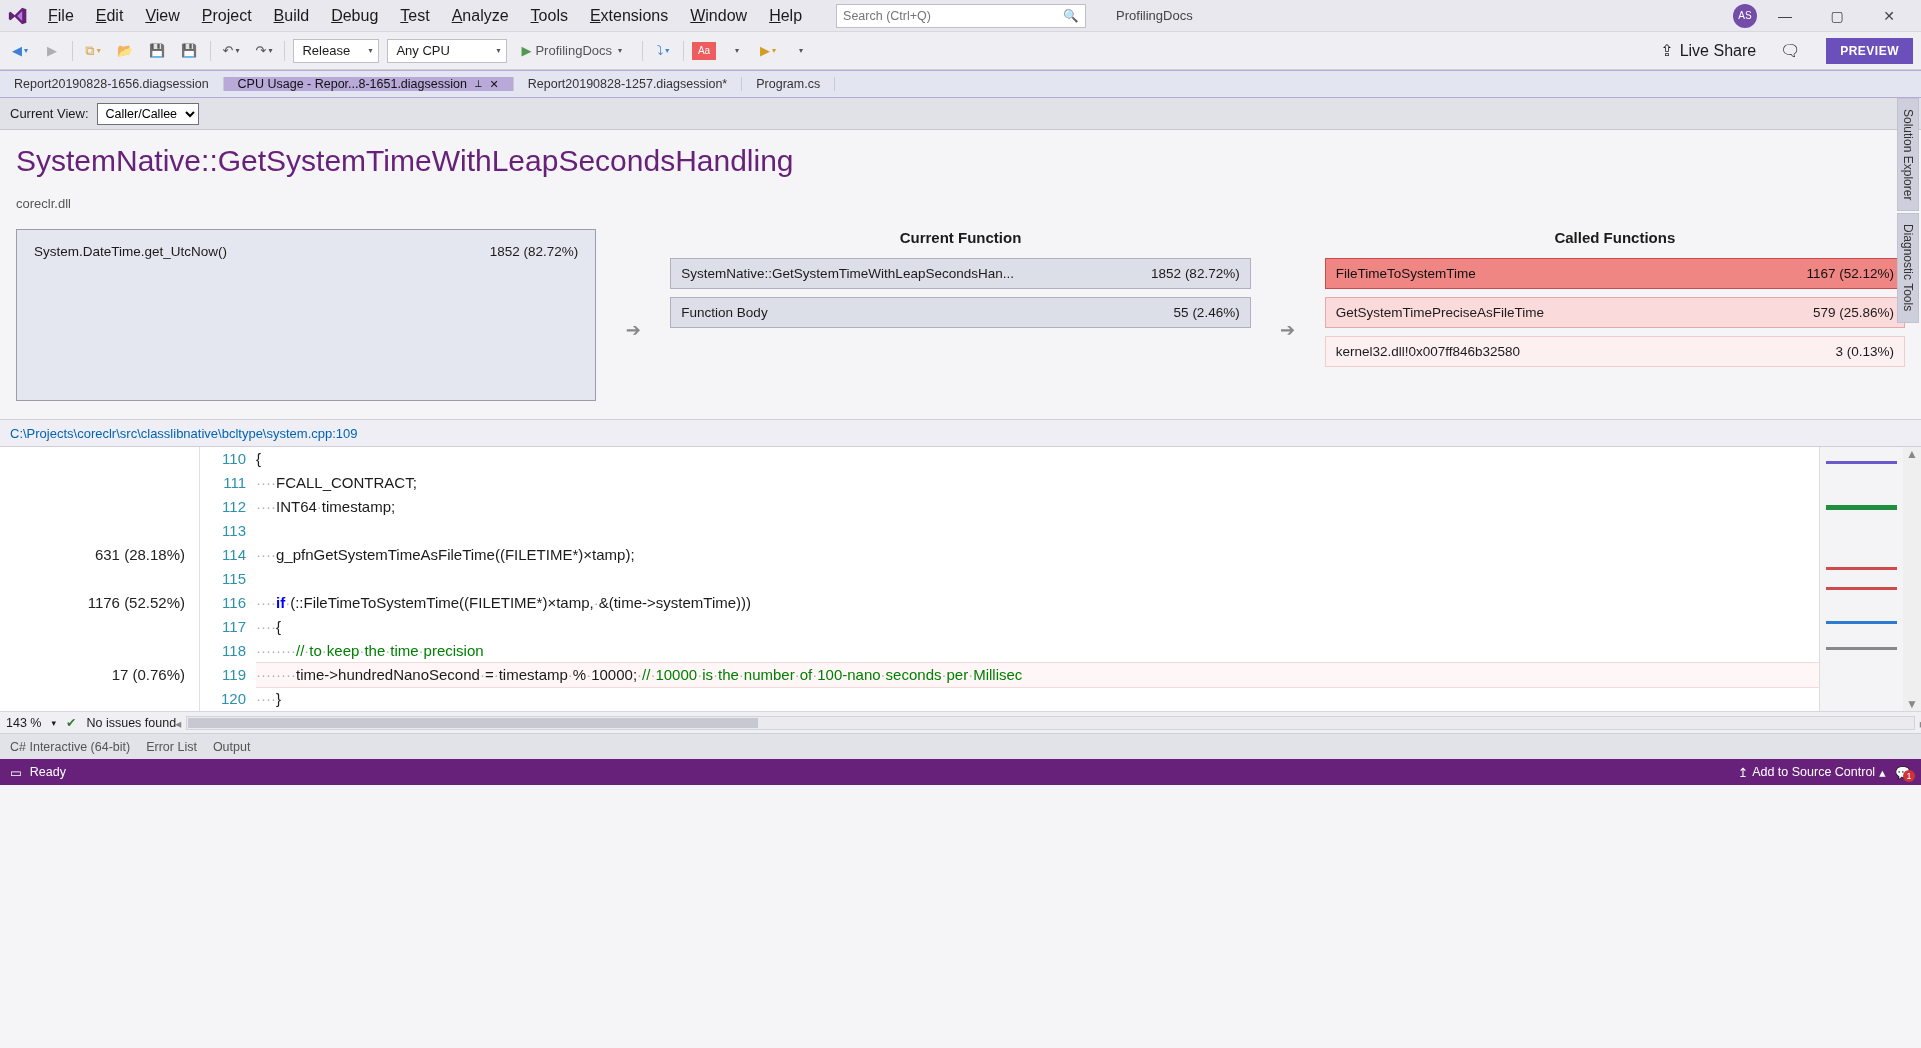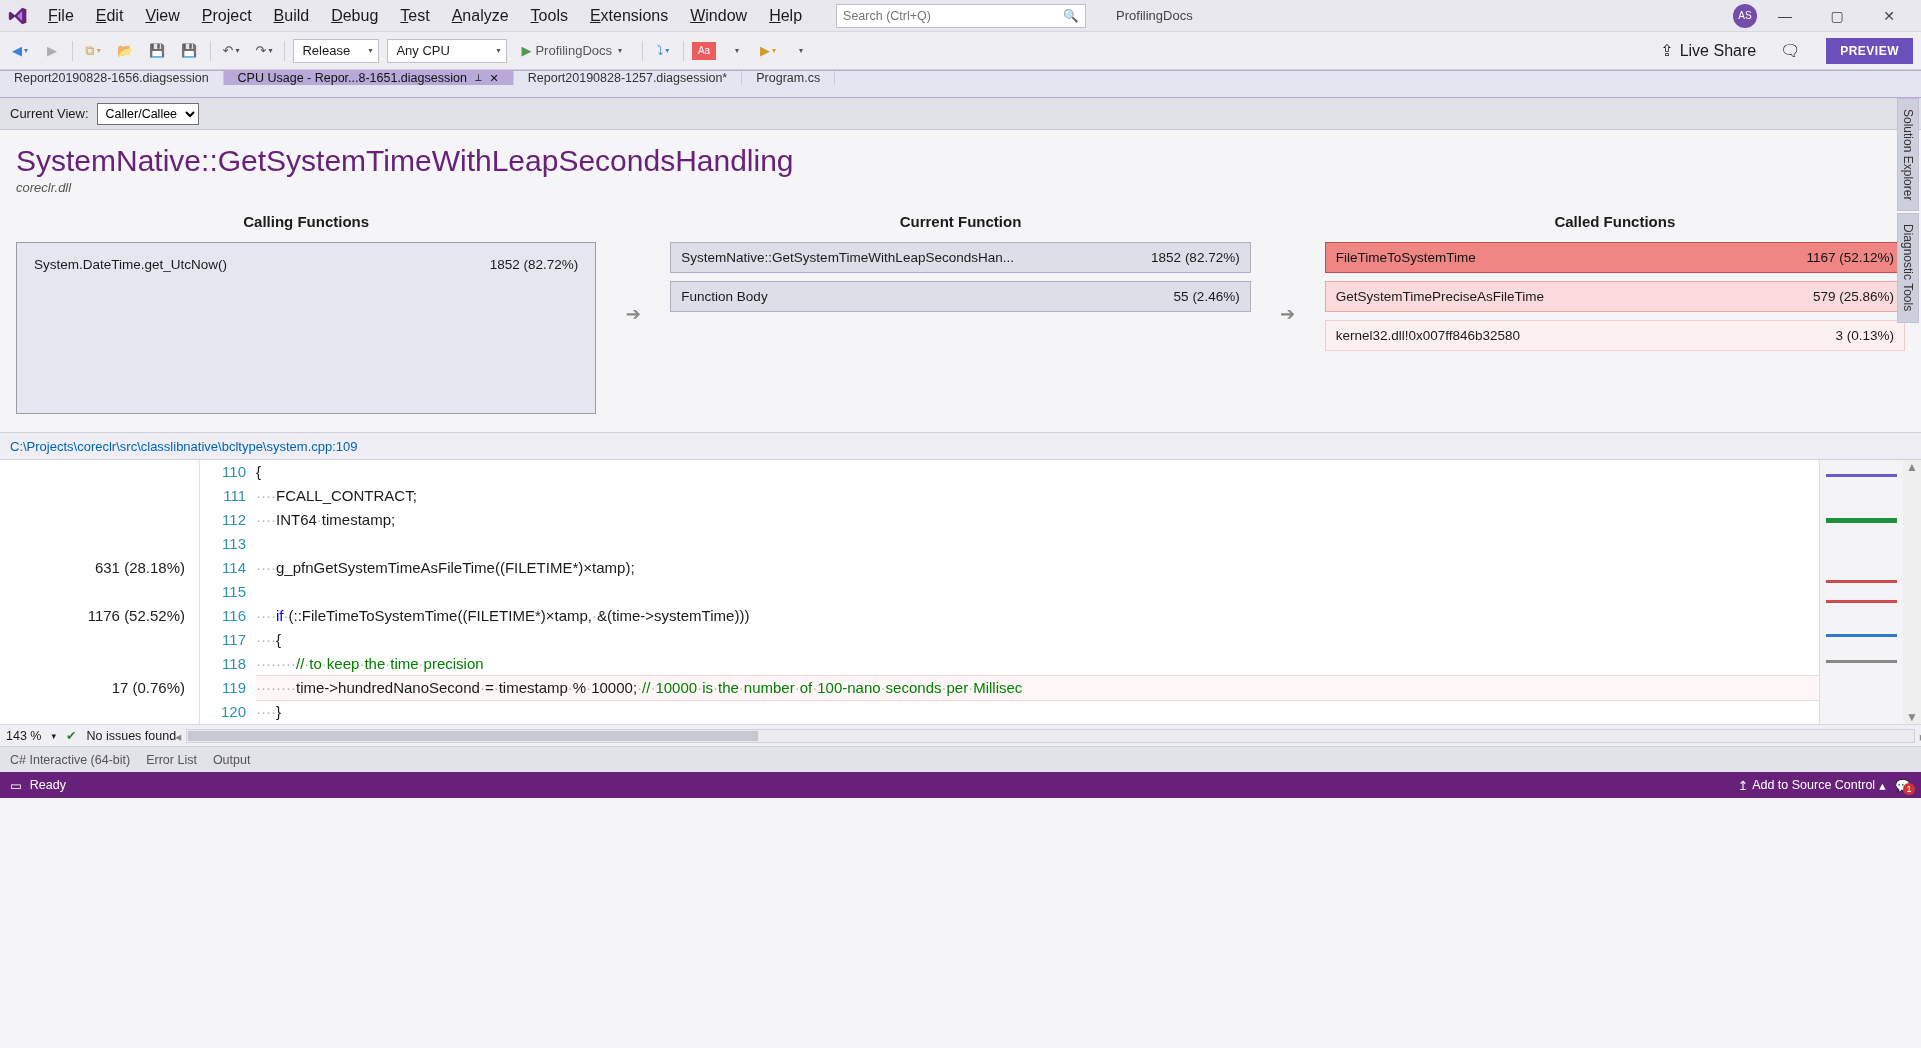--- a/index.html
+++ b/index.html
@@ -23,35 +23,35 @@
     .tbtn .caret { font-size:8px; margin-left:2px; }
     .sep { width:1px; height:20px; background:#cfcfd8; }
     .tcombo { height:24px; border:1px solid #c0c0cb; background:#fff; padding:0 22px 0 8px; font-size:13px; display:flex; align-items:center; position:relative; }
     .tcombo::after { content:"▾"; position:absolute; right:6px; font-size:8px; color:#555; }
     .run-btn { display:flex; align-items:center; gap:4px; padding:0 12px 0 6px; font-size:13px; }
     .run-btn .play { color:#388a34; }
     .live-share { display:flex; align-items:center; gap:6px; padding:0 12px; }
     .preview-btn { background:#6b4fbb; color:#fff; height:26px; padding:0 14px; font-size:12px; font-weight:600; display:flex; align-items:center; letter-spacing:.5px; margin-left:14px; }
     .feedback-icon { width:28px; display:flex; justify-content:center; }
     
-    .doctabs { height:28px; background:#e3e5f0; display:flex; align-items:flex-start; border-top:1px solid #b8a9d9; border-bottom:1px solid #b8a9d9; font-size:12.5px; }
+    .doctabs { height:28px; background:#e3e5f0; display:flex; align-items:center; border-top:1px solid #b8a9d9; border-bottom:1px solid #b8a9d9; font-size:12.5px; }
     .doctab { padding:0 14px; display:flex; align-items:center; gap:8px; color:#333; border-right:1px solid #c8cad6; cursor:default; }
     .doctab.active { background:#b8a9d9; color:#111; }
     .doctab .x { font-size:11px; }
     .doctab .pin { font-size:10px; }
     
     .side-tabs { position:absolute; right:0; top:98px; width:24px; }
     .vtab { writing-mode:vertical-lr; background:#cdcfdc; padding:10px 3px; font-size:12px; color:#333; margin-bottom:2px; border:1px solid #c0c2ce; }
     
     .profiler { display:flex; flex-direction:column; flex:0 0 auto; }
     .view-bar { height:32px; background:#e1e1e8; display:flex; align-items:center; padding:0 10px; gap:8px; border-bottom:1px solid #c8c8d2; font-size:13px; }
     .view-select { height:22px; border:1px solid #707078; background:#fff; font-size:12.5px; padding:0 4px; }
     .func-header { padding:14px 16px 8px; background:#f5f5f7; }
     .func-name { font-size:30px; color:#68217a; font-weight:400; }
-    .func-mod  { font-size:13px; color:#555; margin-top:2px;font-style:italic; }
+    .func-mod  { font-size:13px; color:#555; margin-top:18px; }
     .triptych { display:flex; gap:24px; padding:10px 16px 18px; align-items:flex-start; }
     .panel-col { flex:1; display:flex; flex-direction:column; gap:6px; }
     .col-title { text-align:center; font-size:15px; font-weight:600; padding-bottom:6px; }
     .panel-box { border:1px solid #9d9daa; background:#e5e7f0; padding:6px; min-height:172px; }
     .panel-box.plain { background:transparent; border:none; min-height:auto; padding:0; }
     .func-row { display:flex; justify-content:space-between; padding:7px 10px; font-size:13.5px; border:1px solid transparent; }
     .func-row.calling { background:transparent; }
     .func-row.current { background:#dcdfe8; border:1px solid #b1b1be; margin-bottom:6px; }
     .func-row.body    { background:#dcdfe8; border:1px solid #b1b1be;gap:8px; }
     .func-row.hot0 { background:#ef8683; border:1px solid #c94c4c; color:#111; }
@@ -61,21 +61,21 @@
     .func-row + .func-row { margin-top:8px; }
     .arrow-col { width:26px; display:flex; align-items:center; justify-content:center; padding-top:90px; color:#888; font-size:18px; }
     
     .src-hdr { height:28px; background:#eeeef4; border-top:1px solid #cfcfd8; border-bottom:1px solid #cfcfd8; display:flex; align-items:center; padding:0 10px; font-size:13px; color:#0064b5; }
     .src-area { height:264px; background:#fff; display:flex; position:relative; font-family:Consolas,monospace; font-size:15px; }
     .src-metrics { width:200px; border-right:1px solid #e0e0e0; display:flex; flex-direction:column; text-align:right; padding-right:14px; color:#222; }
     .src-linenos { width:56px; color:#2b91af; text-align:right; padding-right:10px; }
     .src-code    { flex:1; overflow:hidden; white-space:pre; }
     .src-row { height:24px; line-height:24px; }
     .src-row.hilite-c { background:#fff7f7; outline:1px solid #f6dada; }
-    .code-green { color:#008000; } .code-blue { color:#0000ff; }
+    .code-green { color:#008000; } .code-blue { color:#0000ff;font-weight:bold; }
     .dot { color:#b0b0b0; }
     .overview { width:84px; background:#f4f4f6; border-left:1px solid #ddd; position:relative; }
     .overview-bar { position:absolute; left:6px; right:6px; height:3px; }
     .scroll-right-v { width:18px; background:#efefef; display:flex; flex-direction:column; justify-content:space-between; align-items:center; color:#888; font-size:12px; }
     
     .zoom-bar { height:22px; background:#f0f0f4; border-top:1px solid #d6d6dc; display:flex; align-items:center; font-size:12.5px; padding:0 6px; gap:10px; }
     .zoom-bar .ok { color:#2e7d32; }
     .hscroll { flex:1; height:14px; background:#eaeaef; border:1px solid #d2d2da; position:relative; }
     .hscroll .thumb { position:absolute; top:1px; bottom:1px; width:33%; left:1px; background:#c8c8d2; }
     .bottom-tabs { height:26px; background:#e2e2e9; border-top:1px solid #d0d0d8; display:flex; align-items:center; gap:16px; padding:0 10px; font-size:12.5px; color:#555; }
@@ -188,21 +188,20 @@
       <option>Caller/Callee</option>
     </select>
   </div>
   <div class="func-header">
     <div class="func-name">SystemNative::GetSystemTimeWithLeapSecondsHandling</div>
     <div class="func-mod">coreclr.dll</div>
   </div>
   <div class="triptych">
 
     <div class="panel-col">
-      <div class="col-title">Calling Functions</div>
       <div class="panel-box" id="calling-host">
           <div class="func-row calling">
             <span>System.DateTime.get_UtcNow()</span>
             <span>1852 (82.72%)</span>
           </div>
         </div>
     </div>
     <div class="arrow-col">➔</div>
 
     <div class="panel-col">

